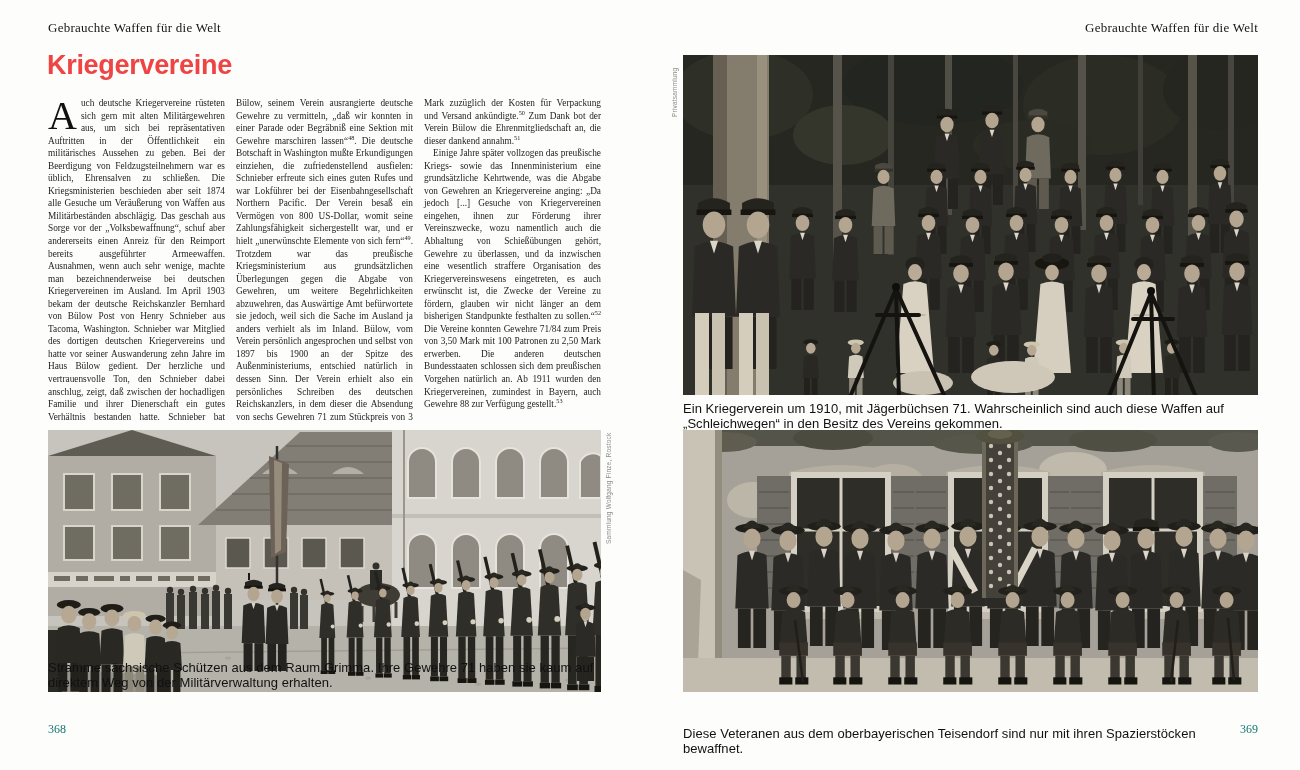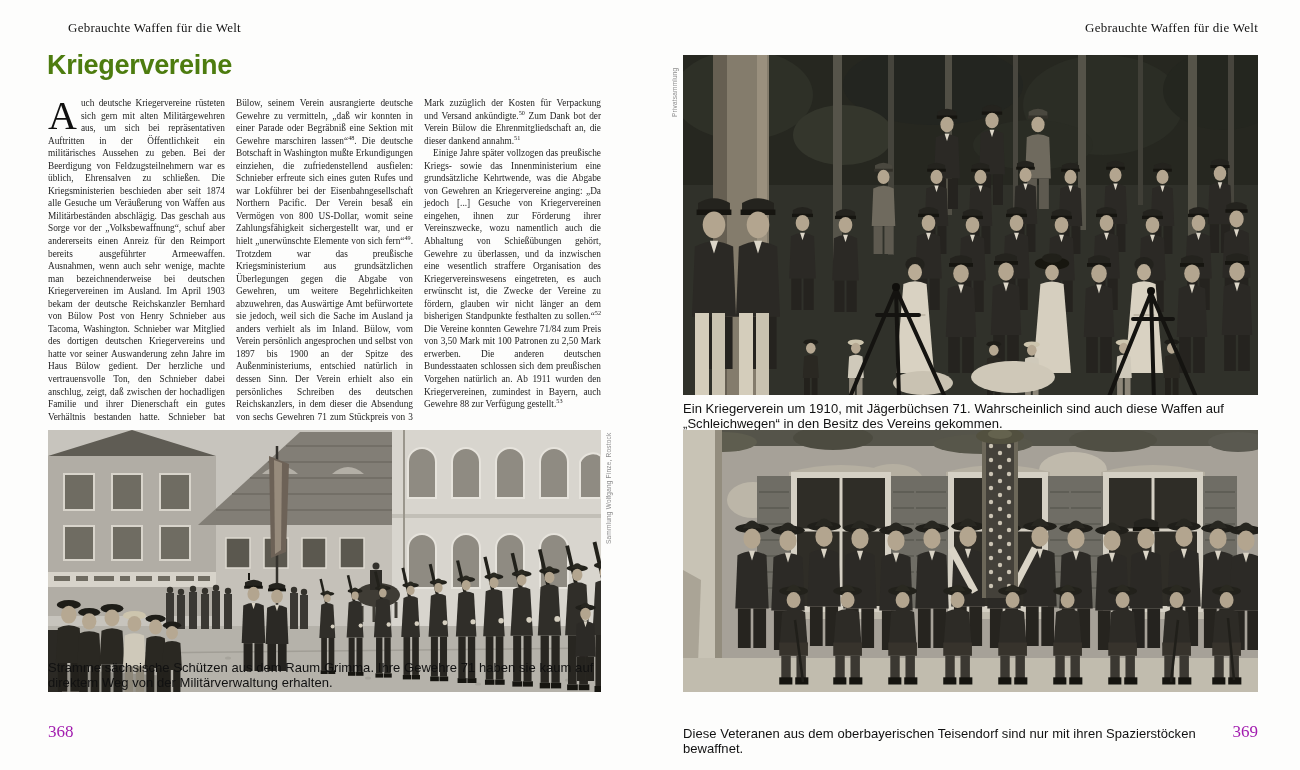--- a/index.html
+++ b/index.html
@@ -1,24 +1,24 @@
 <!DOCTYPE html>
 <html lang="de"><head>
 <meta charset="utf-8">
 <style>
   * { margin:0; padding:0; box-sizing:border-box; }
   html,body { width:1300px; height:770px; }
   body { position:relative; background:#fdfdfc; font-family:"Liberation Serif", serif; color:#1a1a1a; overflow:hidden; }
 
-  .runhead { position:absolute; top:20px; font-size:13px; letter-spacing:.25px; color:#151515;margin-left:20px; }
+  .runhead { position:absolute; top:20px; font-size:13px; letter-spacing:.25px; color:#151515; }
   #runhead-left { left:48px; }
   #runhead-right { right:42px; }
 
   .title { position:absolute; left:47px; top:50px; font-family:"Liberation Sans", sans-serif;
-           font-weight:700; font-size:27px; letter-spacing:-.3px; color:#4d7c0f; }
+           font-weight:700; font-size:27px; letter-spacing:-.3px; color:#ef4444; }
 
   .article { position:absolute; left:48px; top:97px; width:553px;
              column-count:3; column-gap:11px;
              font-size:9.3px; line-height:12.55px; text-align:justify; color:#1d1d1d; }
   .article p { margin:0; }
   .article p.indent { text-indent:9px; }
   .article sup { font-size:6.2px; line-height:0; vertical-align:super; }
   .dropcap { float:left; font-size:40px; line-height:33px; padding:2px 4px 0 0; color:#101010; }
 
   .photo { position:absolute; overflow:hidden; }
@@ -31,21 +31,21 @@
   #caption-kriegerverein { left:683px; top:401px; width:575px; }
   #caption-schuetzen     { left:48px;  top:660px; width:553px; }
   #caption-veteranen     { left:683px; top:726px; width:575px; }
 
   .credit { position:absolute; font-family:"Liberation Sans", sans-serif; font-size:6.5px;
             letter-spacing:.2px; color:#8c8c8c; writing-mode:vertical-rl;
             transform:rotate(180deg); white-space:nowrap; }
   #credit-kriegerverein { left:671px; top:55px;  height:62px; }
   #credit-schuetzen     { left:605px; top:430px; height:114px; }
 
-  .pagenum { position:absolute; top:722px; font-size:17px; color:#a21caf; }
+  .pagenum { position:absolute; top:722px; font-size:12px; color:#0f766e; }
   #pagenum-left  { left:48px; }
   #pagenum-right { right:42px;margin-left:44px; }
 </style>
 </head>
 <body>
 
 <svg width="0" height="0" style="position:absolute" aria-hidden="true">
   <defs>
     <g id="g-man">
       <path d="M4.5 2.8 Q10 -0.6 15.5 2.8 L15.5 5.4 L4.5 5.4 Z" fill="#24231e"></path>

